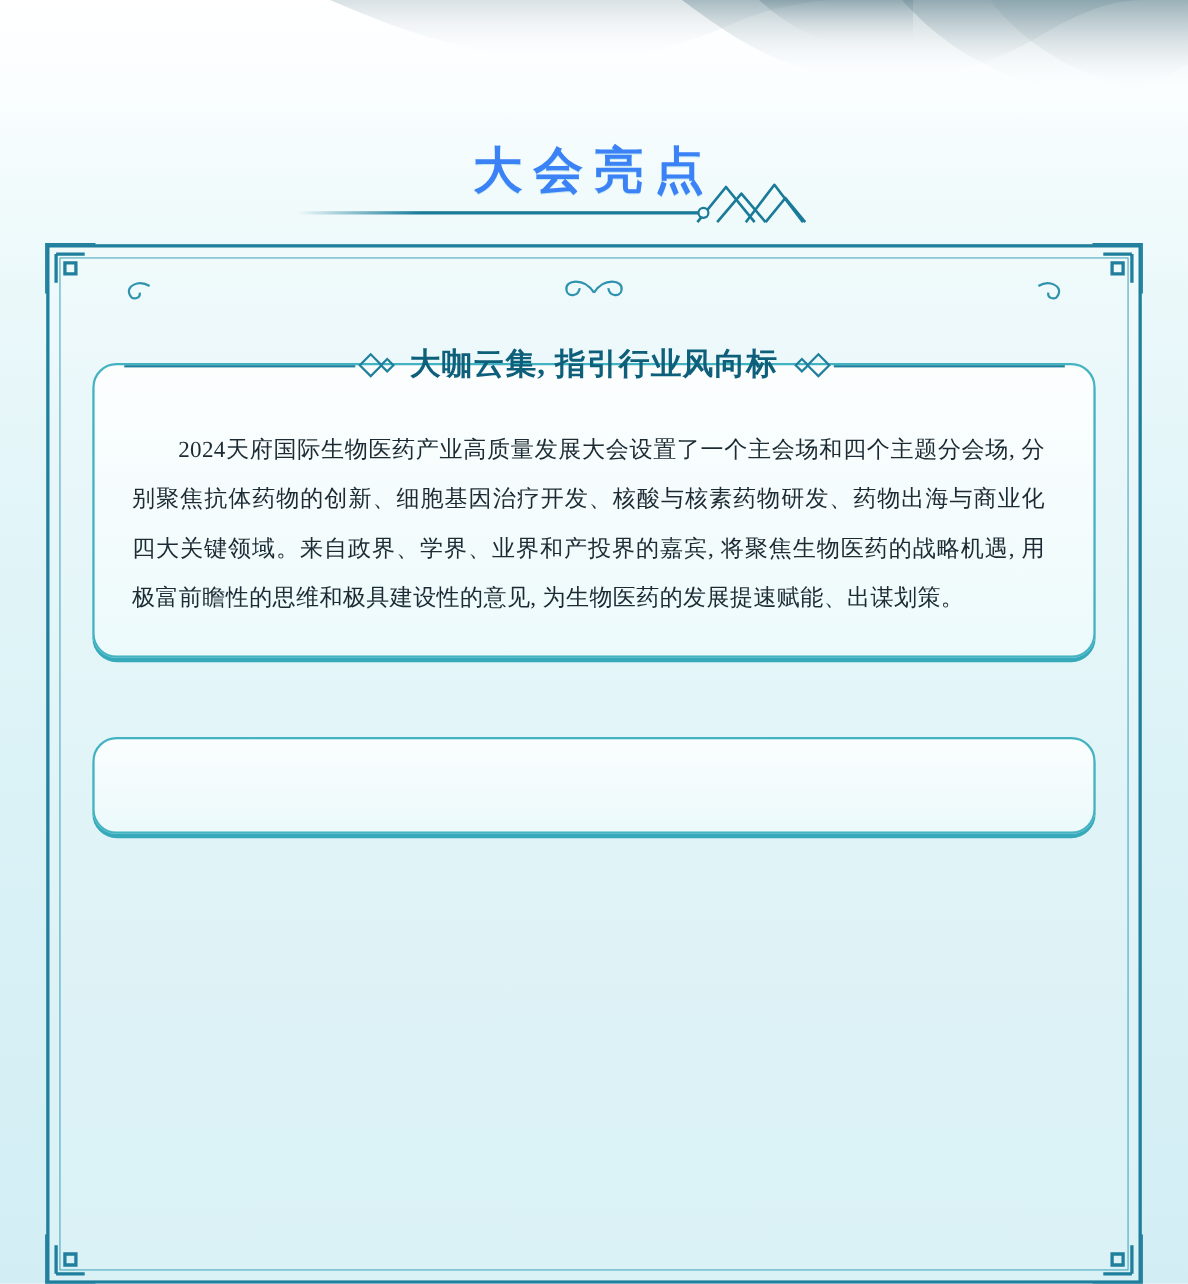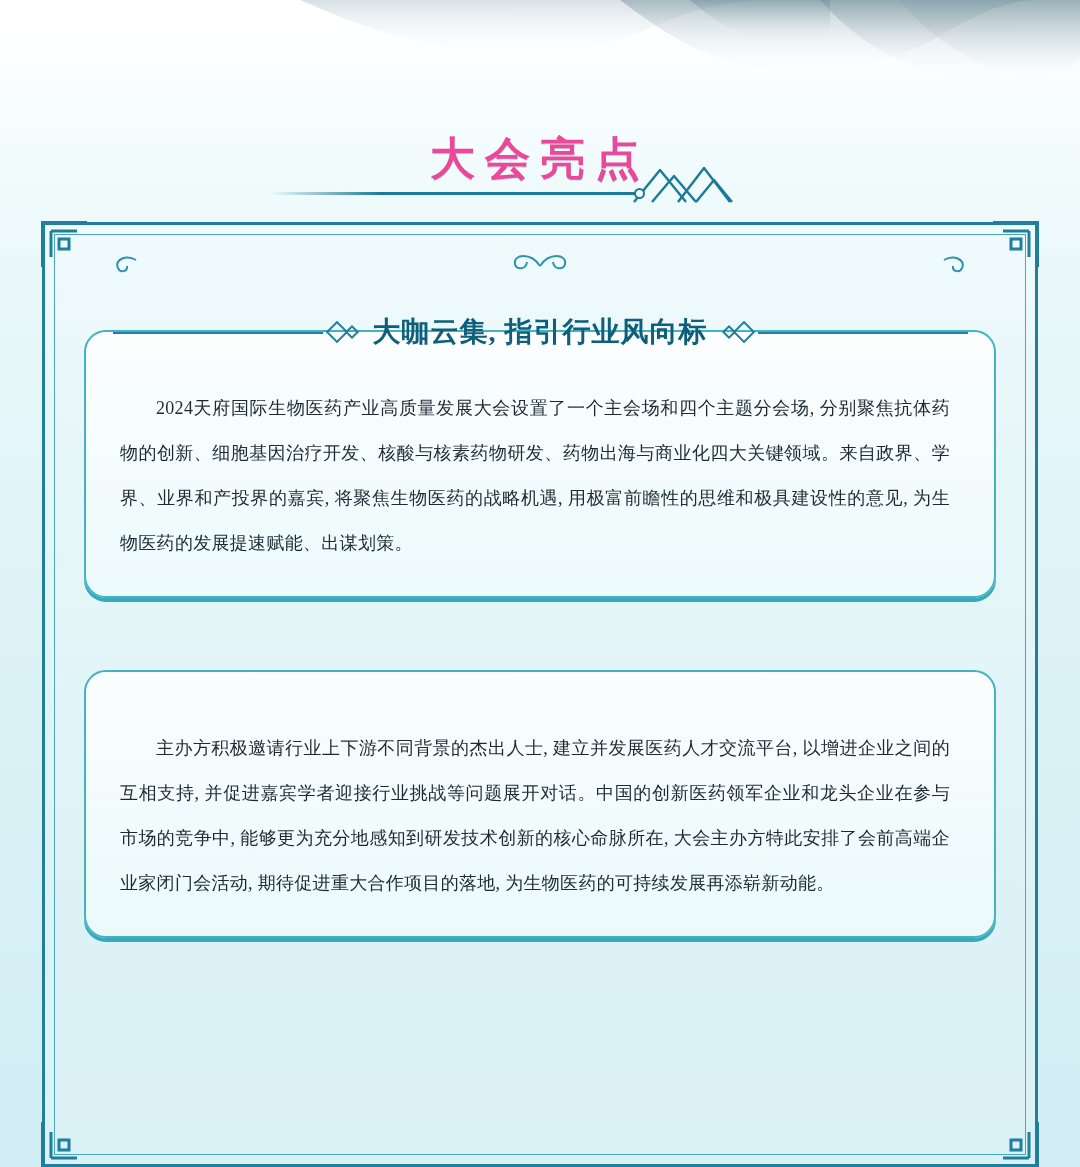--- a/index.html
+++ b/index.html
@@ -28,25 +28,25 @@
   
   .title-area {
     position: absolute;
     top: 130px;
     left: 0;
     width: 1080px;
     height: 90px;
     text-align: center;
   }
   .title-text {
-    font-family: Liberation Serif, serif;
+    font-family: Liberation Mono, monospace;
     font-size: 45px;
     font-weight: bold;
     letter-spacing: 10px;
-    color: #ec4899;
+    color: #3b82f6;
     line-height: 58px;
     display: inline-block;
     position: relative;
     z-index: 3;
     text-shadow: 0 1px 0 #bfe6ef;
   }
   .title-underline {
     position: absolute;
     left: 270px;
     top: 62px;
@@ -174,21 +174,21 @@
   .dia {
     width: 16px; height: 16px;
     border: 2px solid #1f7f9c;
     transform: rotate(45deg);
     margin-top: 6px;
   }
   .dia.small { width: 10px; height: 10px; margin-top: 9px; }
 
   .body-text {
     font-family: "Liberation Serif", serif;
-    font-size: 18px;
+    font-size: 21px;
     line-height: 45px;
     color: #1c2b33;
     text-align: justify;
     text-indent: 2em;
     letter-spacing: 0.3px;
   }
 </style>
 </head>
 <body>
 
@@ -311,17 +311,16 @@
           </span>
           <span class="rule right"></span>
         </span>
       </div>
       <p class="body-text">2024天府国际生物医药产业高质量发展大会设置了一个主会场和四个主题分会场, 分别聚焦抗体药物的创新、细胞基因治疗开发、核酸与核素药物研发、药物出海与商业化四大关键领域。来自政界、学界、业界和产投界的嘉宾, 将聚焦生物医药的战略机遇, 用极富前瞻性的思维和极具建设性的意见, 为生物医药的发展提速赋能、出谋划策。</p>
     </div>
   </div>
 
   <div class="section">
     <div class="card">
-      <p class="body-text">主办方积极邀请行业上下游不同背景的杰出人士, 建立并发展医药人才交流平台, 以增进企业之间的互相支持, 并促进嘉宾学者迎接行业挑战等问题展开对话。中国的创新医药领军企业和龙头企业在参与市场的竞争中, 能够更为充分地感知到研发技术创新的核心命脉所在, 大会主办方特此安排了会前高端企业家闭门会活动, 期待促进重大合作项目的落地, 为生物医药的可持续发展再添崭新动能。</p>
     </div>
   </div>
 
 </div>
 
 </body></html>

